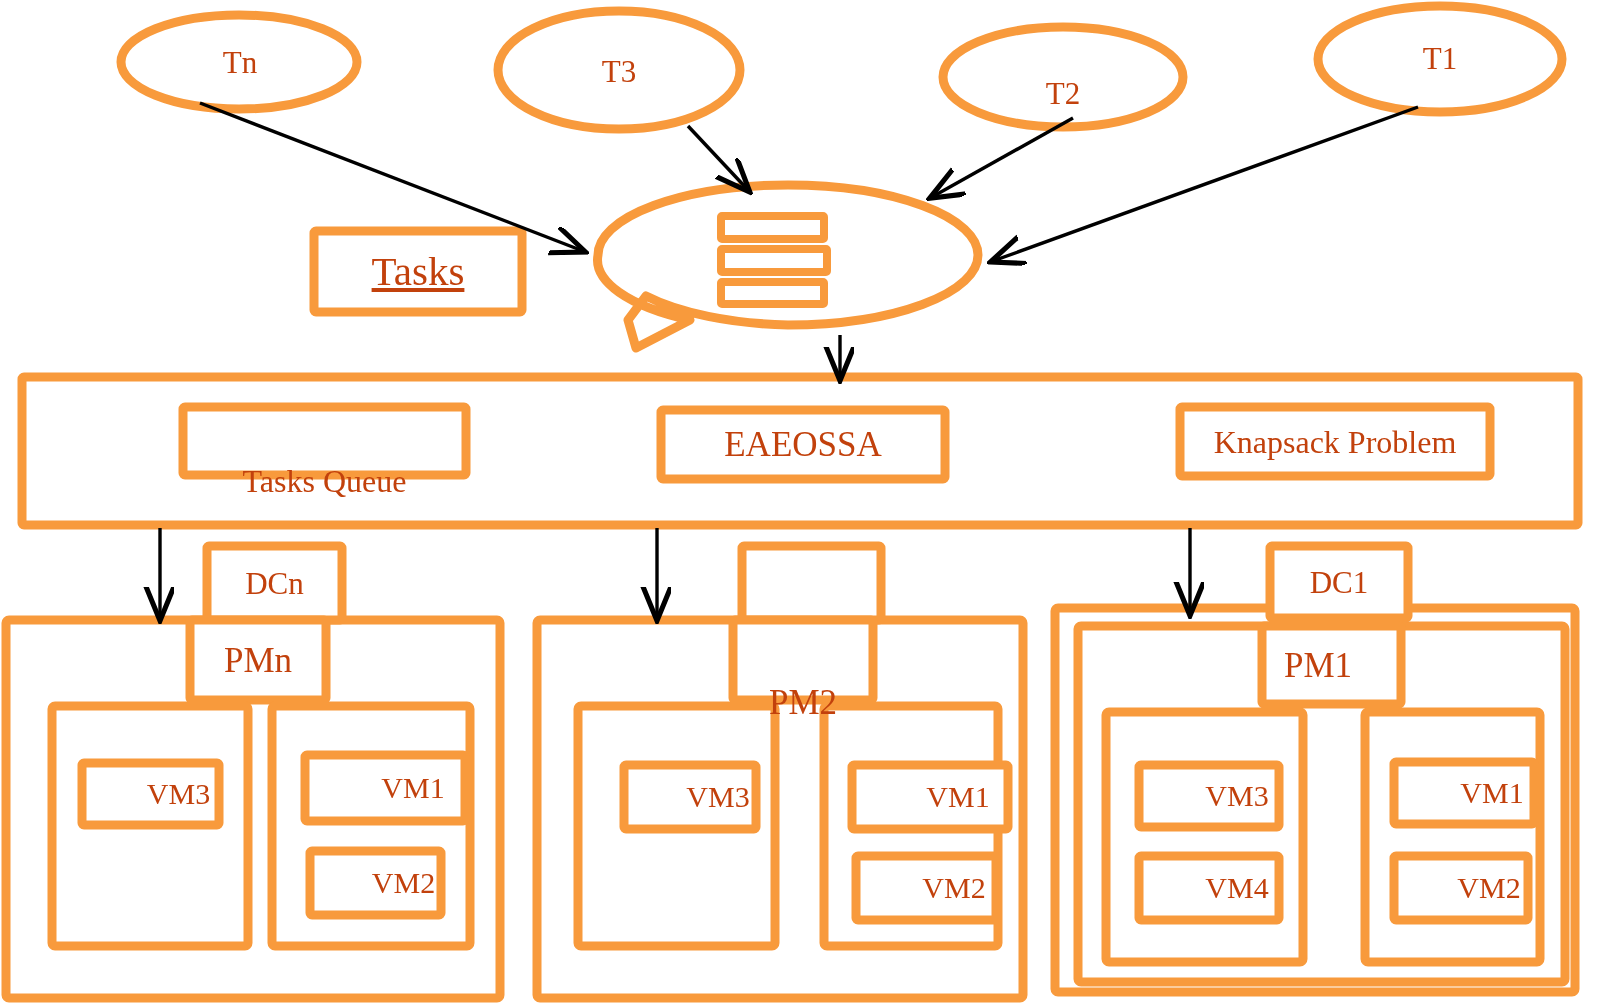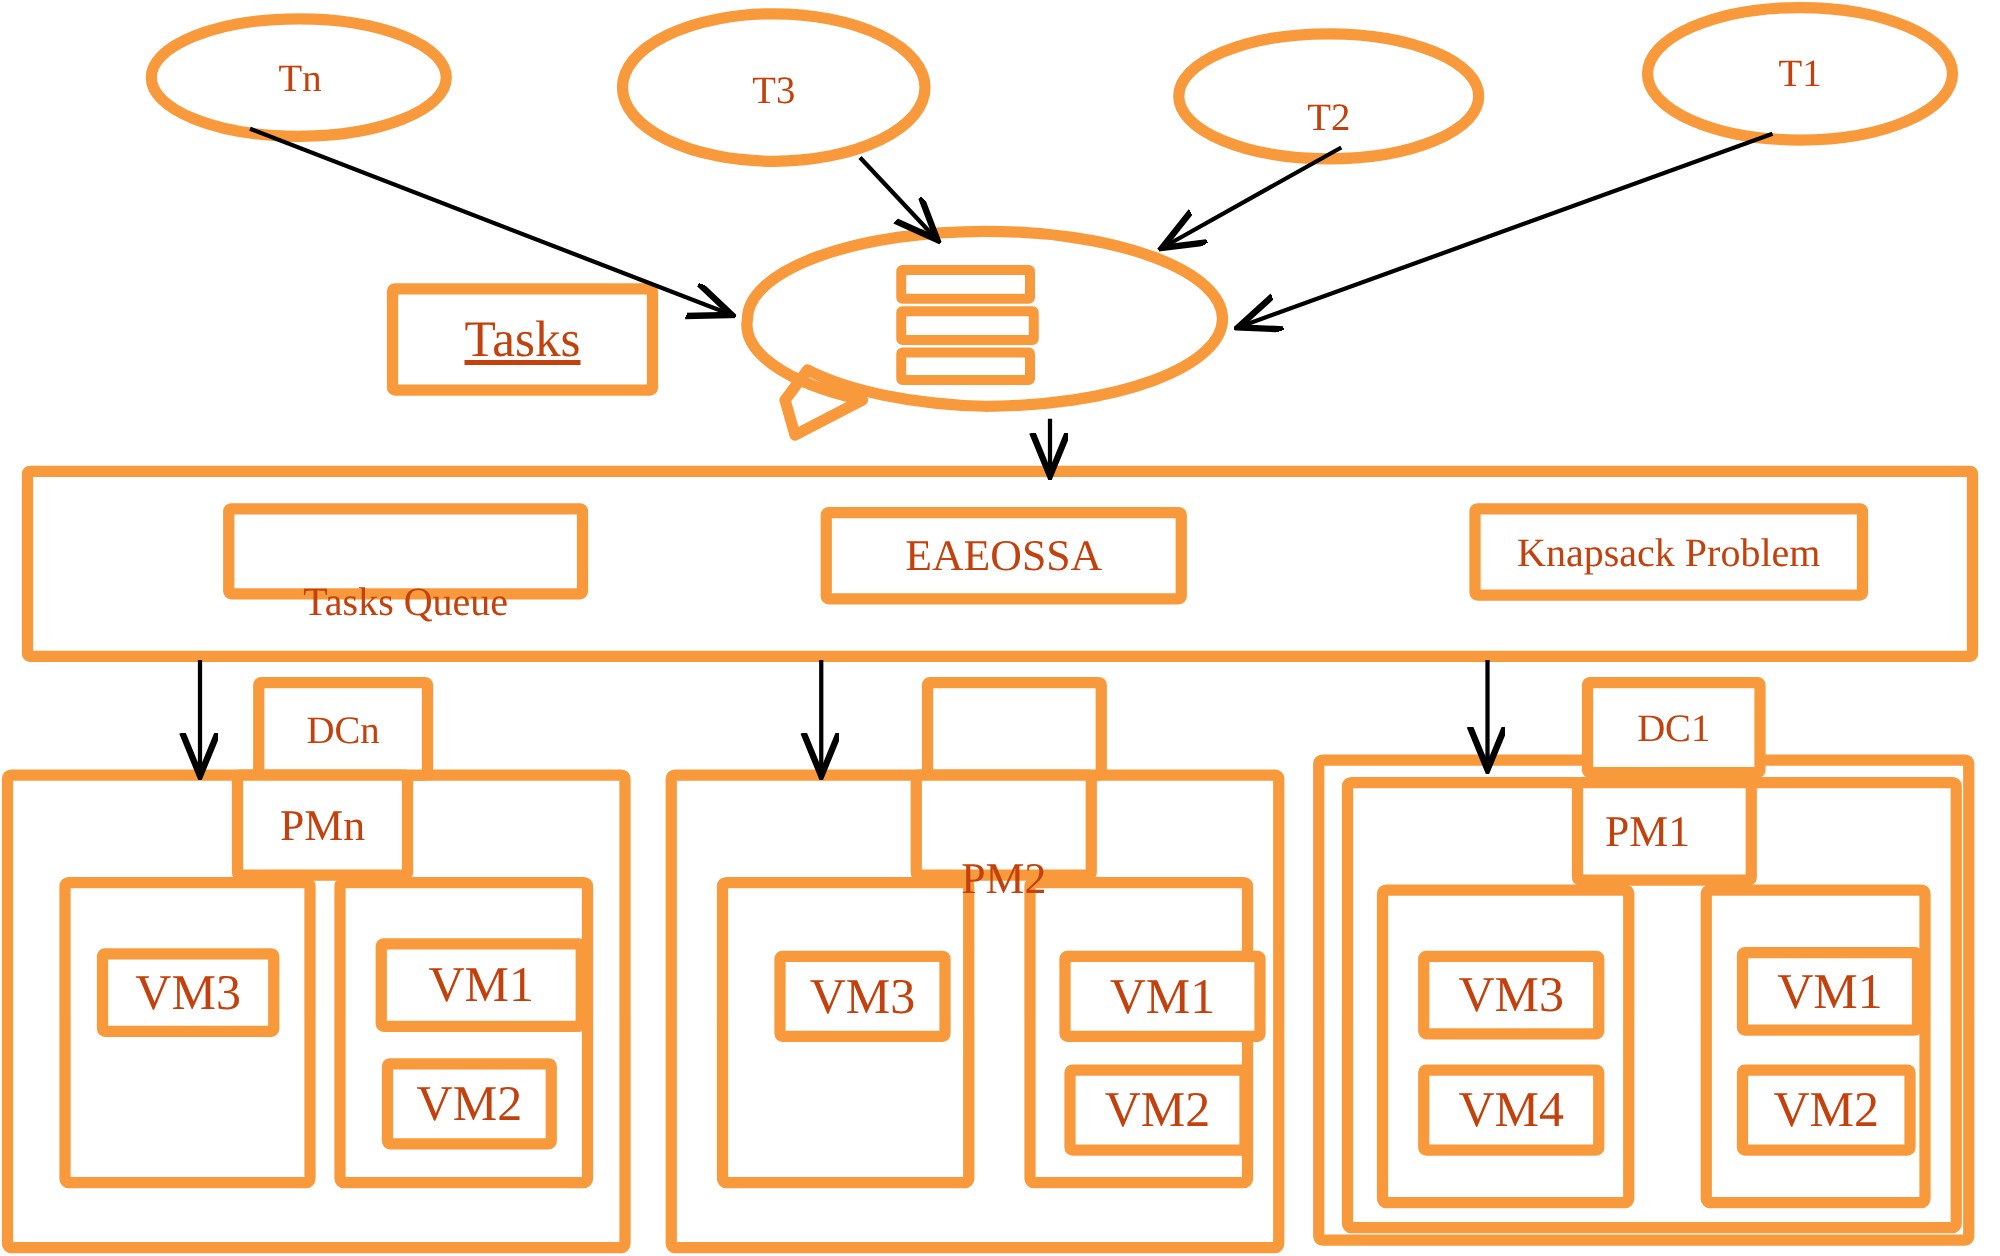--- a/index.html
+++ b/index.html
@@ -35,21 +35,21 @@
     text-align: center;
     line-height: 1;
     pointer-events: none;
   }
   .lbl-task       { font-size: 31px; }
   .lbl-tasks-box  { font-size: 41px; }
   .lbl-band       { font-size: 32px; }
   .lbl-band-big   { font-size: 35px; }
   .lbl-dc         { font-size: 31px; }
   .lbl-pm         { font-size: 35px; }
-  .lbl-vm         { font-size: 40px; }
+  .lbl-vm         { font-size: 30px; margin-left: 28px; }
 </style>
 </head>
 <body>
 
 <div id="canvas">
 
   <svg class="layer" viewBox="0 0 1600 1005">
     <defs>
       <marker id="arrowhead" markerWidth="11" markerHeight="11" refX="9.2" refY="4.2" orient="auto" markerUnits="strokeWidth">
         <path d="M0.5,0.3 L10,4.2 L0.5,8.1" fill="none" stroke="#000000" stroke-width="1.5" stroke-linecap="square" stroke-linejoin="miter"></path>

